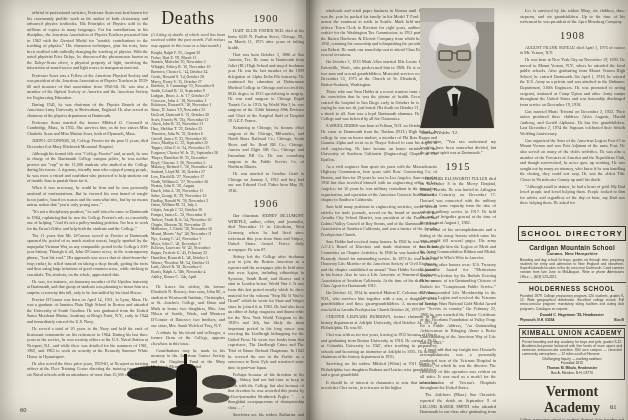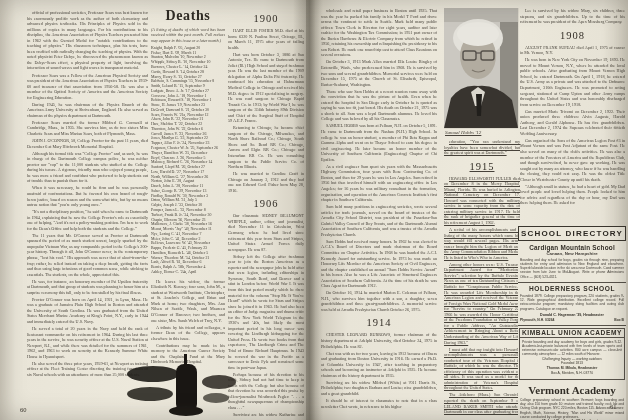--- a/index.html
+++ b/index.html
@@ -31,25 +31,25 @@
   }
   .col { position: absolute; overflow: hidden; color: #47423a; }
   .bp {
     font-size: 4.2px; line-height: 1.32; text-align: justify;
     text-indent: 5px; margin-bottom: 1.5px; color: #47423a;
   }
   .lc1 { left: 27px;  top: 10px; width: 121px; height: 400px; }
   .lc2 { left: 151px; top: 8px;  width: 74px;  height: 404px; }
   .lc3 { left: 228px; top: 8px;  width: 76px;  height: 408px; }
   .rc1 { left: 321px; top: 8px;  width: 116px; height: 408px; }
-  .rc2 { left: 444px; top: 8px;  width: 76px;  height: 408px; text-decoration: underline; }
+  .rc2 { left: 420px; top: 8px;  width: 76px;  height: 408px; }
   .rc3 { left: 520px; top: 8px;  width: 105px; height: 216px; }
 
   .deaths-title {
-    font-size: 14px; font-weight: 700; letter-spacing: .6px;
+    font-size: 18px; font-weight: 400; letter-spacing: .6px;
     text-align: center; color: #2f2b24; margin-bottom: 3px;
   }
   .deaths-note {
     font-size: 4.1px; font-style: italic; line-height: 1.3;
     text-align: justify; color: #4c473e; margin-bottom: 3px;
   }
   .death-list { margin-bottom: 4px; }
   .dl {
     font-size: 3.9px; line-height: 1.22; white-space: nowrap;
     overflow: hidden; color: #433e36;
@@ -77,21 +77,21 @@
   }
   .dir-header {
     border: 1.2px solid #3a362e; padding: 2px 0; text-align: center;
     font-weight: 700; font-size: 8px; letter-spacing: 1.2px; color: #2c2822;
   }
   .ad { padding: 2.5px 2px 3px; border-bottom: .8px solid #57524a; }
   .ad:last-child { border-bottom: none; }
   .ad-title-sans  { font-weight: 700; font-size: 6.4px; text-align: center; letter-spacing: .2px; }
   .ad-sub   { font-weight: 700; font-size: 4.4px; text-align: center; color: #45403a; margin-top: .5px; }
   .ad-title-caps  { font-weight: 700; font-size: 6.6px; text-align: center; letter-spacing: .6px; }
-  .ad-title-serif { font-family: "Liberation Serif", serif; font-weight: 700; font-size: 11px; text-align: center; }
+  .ad-title-serif { font-family: "Liberation Serif", serif; font-weight: 700; font-size: 14px; text-align: center; }
   .ad-body  { font-size: 3.3px; line-height: 1.3; text-align: justify; margin-top: 1.5px; color: #45403a; }
   .ad-center{ font-size: 3.4px; text-align: center; line-height: 1.4; color: #3c382f; }
   .ad-center.bold { font-weight: 700; }
   .ad-center.it   { font-style: italic; }
   .ad-head  { font-weight: 700; font-size: 3.6px; text-align: center; margin-top: 1.5px; }
   .ad-row   { display: flex; justify-content: space-between; font-size: 3.4px; font-weight: 700; margin-top: 1px; color: #3c382f; }
   .boxed { border: .8px solid #57524a; margin: 2px 1px; padding: 2px 2px 3px; }
   .kua-title { border-bottom: .8px solid #57524a; padding-bottom: 1.5px; margin: -2px -2px 1.5px; }
 </style>
 </head>
@@ -213,21 +213,20 @@
     <div>
         <p class="bp">wholesale and retail paper business in Boston until 1925. That was the year he packed his family in his Model T Ford and drove across the continent to settle in Seattle. Mark held many public offices: Town Clerk in Riverton for eight years, auditor and later cashier for the Washington Tax Commission; in 1951 part owner of the Burien Hardware &amp; Electric Company from which he retired in 1956, retaining his ownership and relinquishing the presidency to his son Robert. He made one round trip east to attend Class Reunions on several occasions.</p>
         <p class="bp">On October 3, 1913 Mark Allen married Ella Louise Bingley of Eatonville, Wash., who predeceased him in 1968. He is survived by two sons and several grandchildren. Memorial services were held on December 15, 1975 at the Church of St. Elisabeth, Episcopal, Burien-Seahurst, Washington.</p>
         <p class="bp">Those who saw Sam Hobbs at a recent reunion came away with the conviction that he was the picture of health. Even when he entered the hospital in San Diego early in October he is quoted as saying he was too fit, just bored. His death on October 21, 1975 was a shock to all. Sam was a loyal Dartmouth alumnus. He loved his College and was beloved by all his Classmates.</p>
         <p class="bp">SAMUEL HOBBS was born at Pelham, N.H. on October 5, 1891. He came to Dartmouth from the Nashua (N.H.) High School. In college he was an honor student, a member of Phi Beta Kappa and Gamma Alpha and went on to Thayer School to earn his degree in civil engineering. He later became an honor member of the University of Southern California (Engineering) Chapter of Chi Epsilon.</p>
         <p class="bp">As a civil engineer Sam spent six years with the Massachusetts Highway Commission, four years with Rose Contracting Co. of Boston, and then for 29 years he was in Los Angeles. Sam retired in 1956 but then involved himself with an engineering office in Los Angeles; for 16 years he was military consultant in the formation, organization, and operation of the American Concrete Institute's first chapter in Southern California.</p>
         <p class="bp">Sam held many positions in engineering societies, wrote several articles for trade journals, served on the board of trustees of the Arcadia City School District, was president of the Pasadena-San Gabriel Valley Council of Boy Scouts, and of the Dartmouth Alumni Association of Southern California, and was a trustee of the Arcadia Presbyterian Church.</p>
         <p class="bp">Sam Hobbs had received many honors. In 1962 he was elected to A.C.I.'s Board of Directors and made chairman of the Board Committee on Chapter Activities. In 1968 he was handed the A.C.I. Kennedy Award for outstanding service. In 1973 he was made an Honorary Life Member of the American Society of Civil Engineers, and the chapter established an annual “Sam Hobbs Service Award” in his honor. Also he was a Life Associate of Structural Engineers Association of Southern California. At the time of his death he was Class Agent for Dartmouth 1912.</p>
         <p class="bp">On October 16, 1914 he married Marion E. Coleman of Pelham, N.H., who survives him together with a son, a daughter, seven grandchildren and three great-grandchildren. A memorial service was held at Arcadia Presbyterian Church October 26, 1975.</p>
       </div>
-    <h2 class="year">1914</h2>
     <div>
         <p class="bp">CHESTER LEONARD BURROWS, former chairman of the history department at Adelphi University, died October 24, 1975 in Philadelphia. He was 82.</p>
         <p class="bp">Chet was with us for two years, leaving in 1912 because of illness and graduating from Boston University in 1916. He earned a Ph.D. at Columbia University in 1947, after teaching in preparatory schools and becoming an instructor at Adelphi in 1925. He became chairman of the history department in 1935.</p>
         <p class="bp">Surviving are his widow Mildred (White) at 7011 Harris St., Philadelphia; two daughters Barbara and Louise; nine grandchildren, and a great grandchild.</p>
         <p class="bp">It should be of interest to classmates to note that in a class newsletter Chet wrote, in reference to his higher</p>
       </div>
   </div>
 
   <div class="col rc2">
     <div class="photo">

